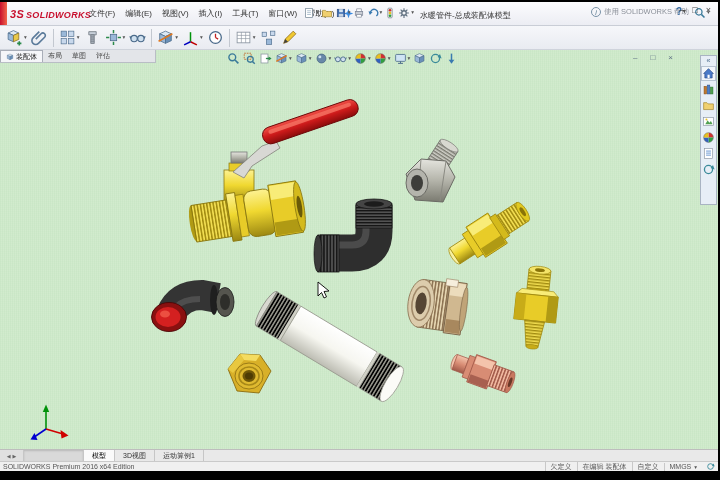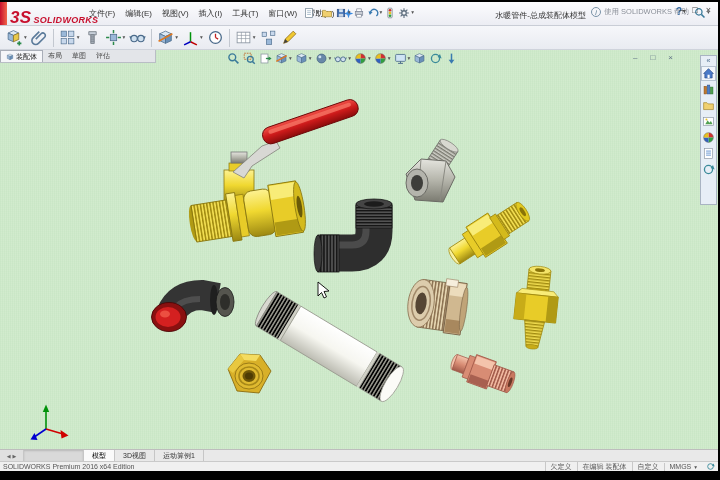--- a/index.html
+++ b/index.html
@@ -3,32 +3,32 @@
 <meta charset="utf-8">
 <style>
 *{margin:0;padding:0;box-sizing:border-box}
 html,body{width:720px;height:480px}
 body{position:relative;font-family:"Liberation Sans",sans-serif;background:#000;overflow:hidden}
 .screen{position:absolute;inset:0;background:#000}
 
 .titlebar{position:absolute;left:0;top:2px;width:718px;height:24px;background:linear-gradient(#fcfcfe,#ecedf3);border-bottom:1px solid #c9cdd6}
 .red-stripe{position:absolute;left:0;top:0;width:7px;height:23px;background:linear-gradient(90deg,#c8102e,#f0654a)}
 .logo{position:absolute;left:10px;top:6px;color:#c8102e;font-size:9px;font-weight:bold;font-style:italic;letter-spacing:.3px;white-space:nowrap}
-.logo .mark{font-size:17px;margin-right:2px}
+.logo .mark{font-size:11px;margin-right:2px}
 .menubar{position:absolute;left:84px;top:0;height:23px;display:flex;align-items:center;font-size:8px;color:#333}
 .menu-item{padding:3px 5px;cursor:default;white-space:nowrap}
 .menu-star{margin-left:4px;width:11px;height:11px}
 .qat{position:absolute;left:302px;top:5px;display:flex;align-items:center;gap:0px}
 .qat-btn{display:flex;align-items:center;padding:0 1px}
 .i12{width:12px;height:12px}
 .i17{width:17px;height:17px}
 .i13{width:13px;height:13px}
 .i8{width:8px;height:8px}
 .caret{font-size:5.5px;color:#555;line-height:1;margin-left:1px}
-.doc-title{position:absolute;left:432px;top:8px;width:154px;text-align:right;font-size:8px;color:#333;white-space:nowrap;overflow:hidden}
+.doc-title{position:absolute;left:420px;top:8px;width:154px;text-align:left;font-size:8px;color:#333;white-space:nowrap;overflow:hidden}
 .search{position:absolute;left:591px;top:5px;display:flex;font-size:7.5px;color:#8a8f98}
 .scope-ico{width:10px;height:10px;border:1px solid #7a93a8;border-radius:50%;color:#56788e;font-size:7px;line-height:9px;text-align:center;margin-right:3px;font-style:italic}
 .search-q{display:flex;align-items:center;margin-left:5px}
 .helpbox{position:absolute;left:676px;top:4px;display:flex;align-items:center;color:#2f66a0;font-size:10px;font-weight:bold}
 .win-controls{position:absolute;right:7px;top:3px;display:flex;gap:8px;font-size:9px;color:#444}
 .win-controls span{cursor:default}
 
 .toolbar{position:absolute;left:0;top:26px;width:718px;height:24px;background:linear-gradient(#f6f7fa,#e9ebf1);border-bottom:1px solid #cfd3db;display:flex;align-items:center;padding-left:4px}
 .tool{display:flex;align-items:center;padding:0 2px;height:22px}
 .sep{width:1px;height:18px;background:#c3c8d0;margin:0 3px}

